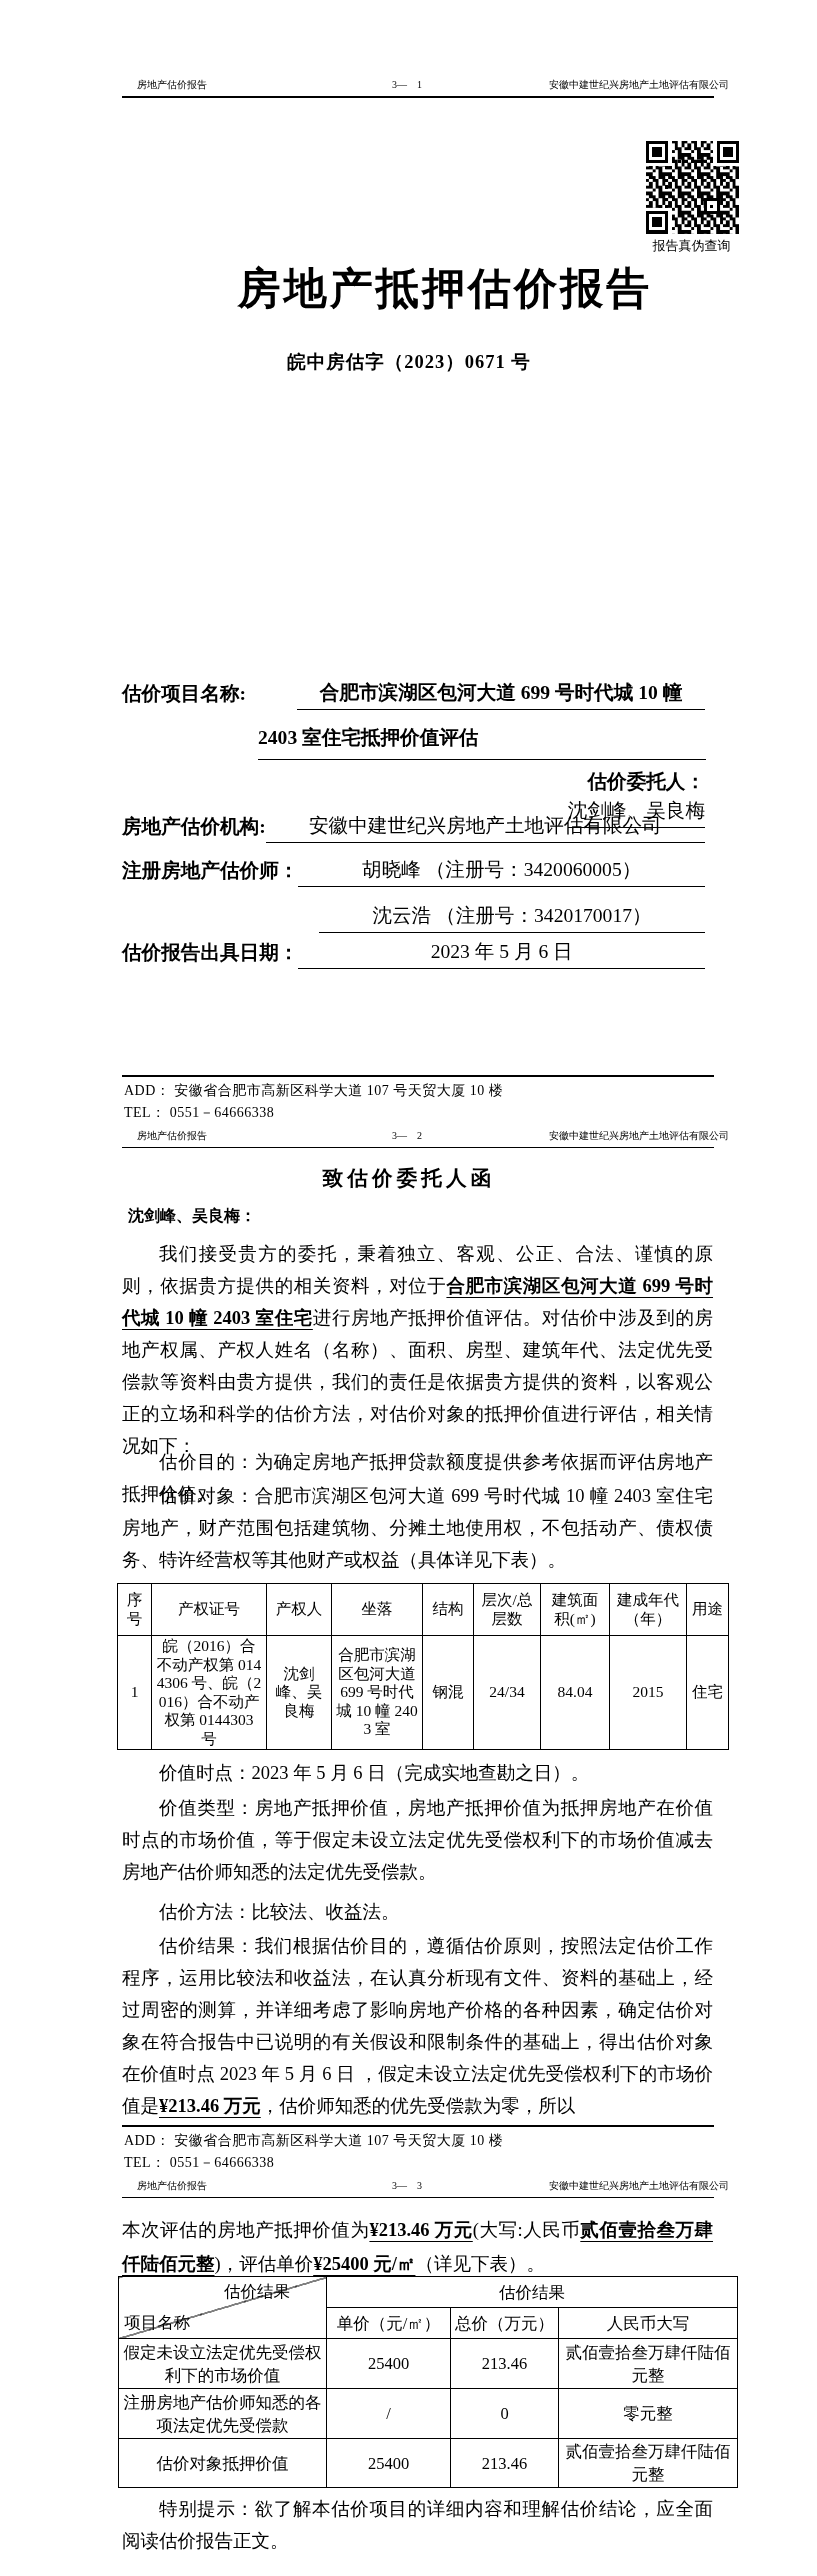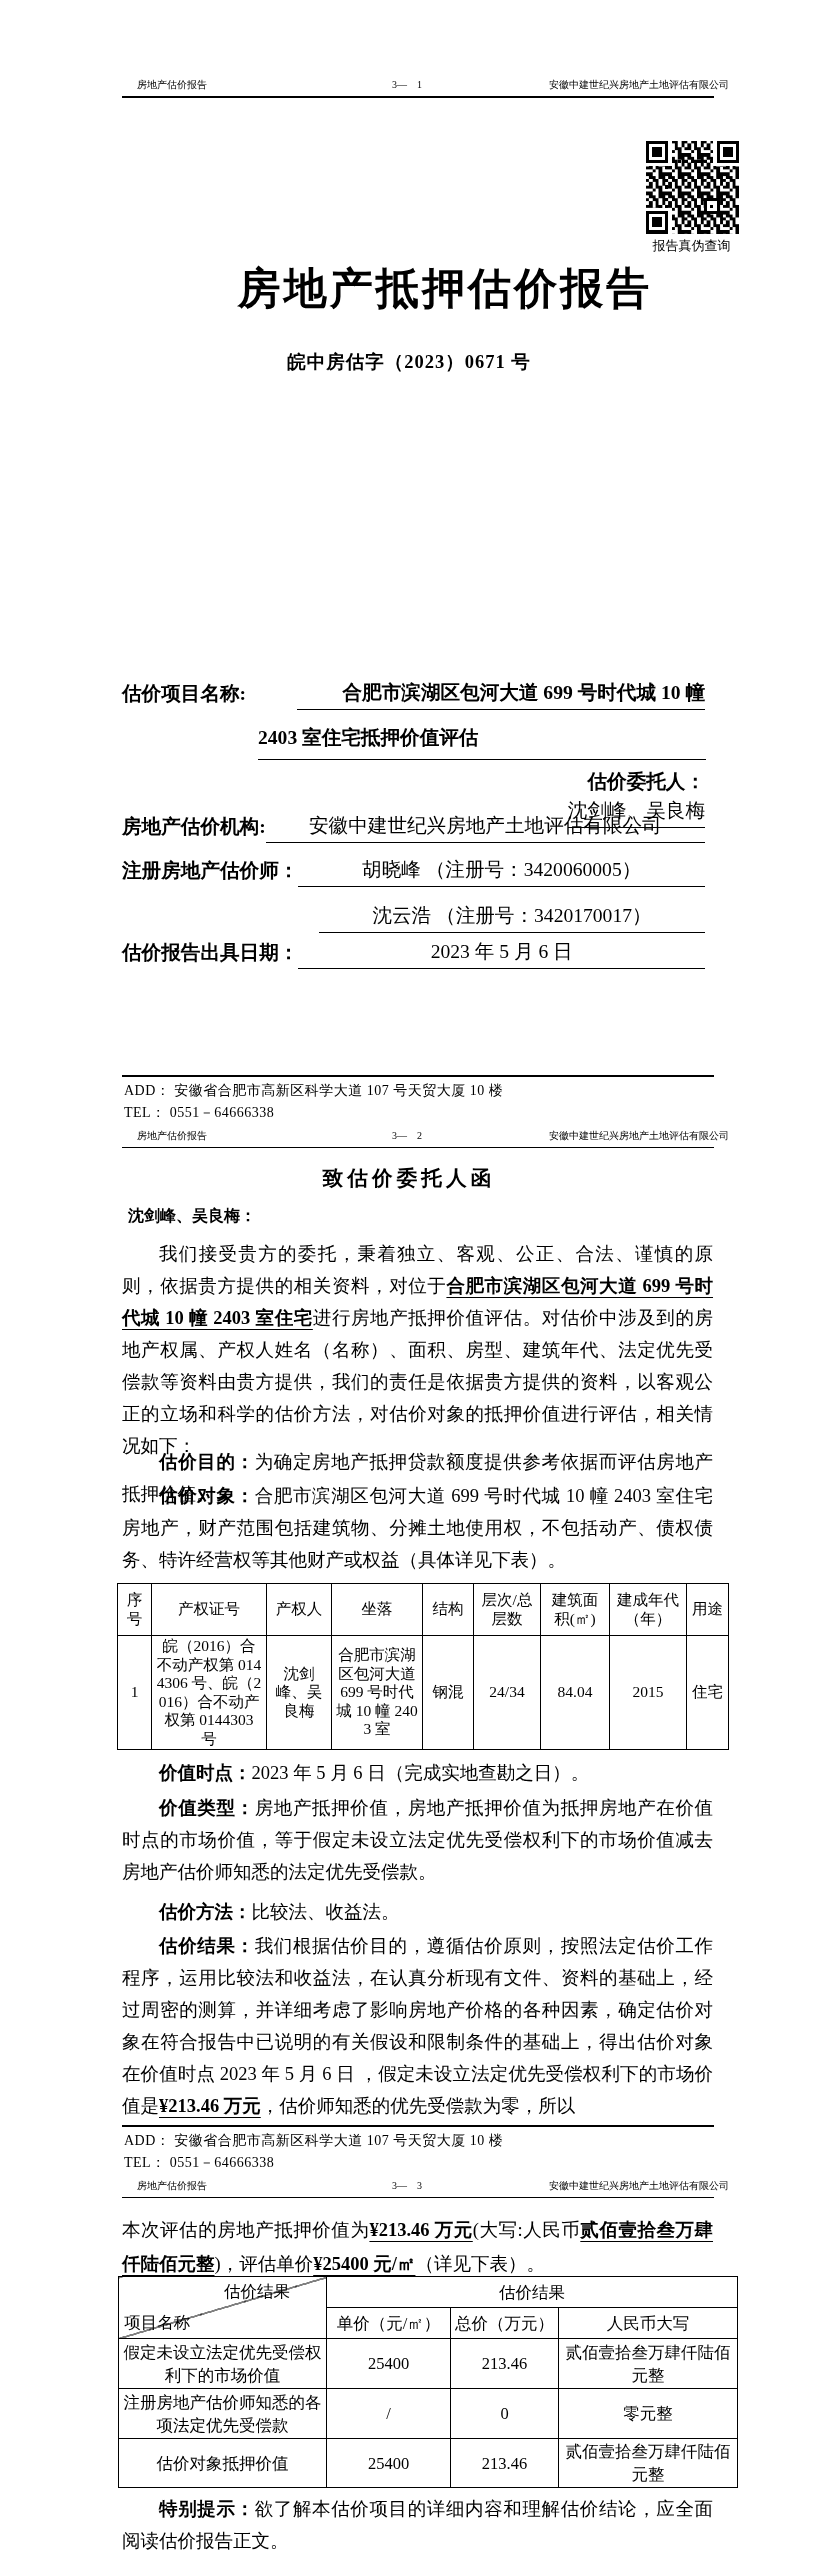--- a/index.html
+++ b/index.html
@@ -27,33 +27,33 @@
               font-size:18.5px; font-weight:bold; letter-spacing:1px; }
 
   .qrwrap { position:absolute; left:646px; top:139px; width:93px; }
   .qrcap { position:absolute; left:641px; top:237px; width:101px; text-align:center; font-size:13px; }
 
   .fieldrow { position:absolute; left:122px; width:583px; display:flex; align-items:flex-end;
               font-size:19.6px; line-height:26px; }
   .fieldrow .lbl { font-weight:bold; white-space:nowrap; padding-bottom:3.1px; }
   .fieldrow .spacer { width:197px; }
   .fieldrow .val { flex:1; border-bottom:1.5px solid #000; text-align:center; padding-bottom:3.1px; white-space:nowrap; }
-  .val.left { text-align:right;margin-left:24px; }
+  .val.left { text-align:center;margin-left:24px; }
   .val.bold { font-weight:bold; }
   .fieldrow2 { position:absolute; left:258px; width:448px; border-bottom:1.5px solid #000;
                font-size:19.6px; font-weight:bold; line-height:26px; padding-bottom:8px; white-space:nowrap; }
 
   .ltitle { position:absolute; left:0; width:100%; text-align:center; font-size:20.6px;
             font-weight:bold; letter-spacing:4.1px; }
   .salut { position:absolute; left:128px; font-size:16px; font-weight:bold; }
 
   .para { position:absolute; left:122px; width:591px; font-size:18.5px; line-height:32px;
           text-align:justify; word-break:break-all; }
   .ind { text-indent:37px; }
-  .b { font-weight:bold; }
+  .b { font-weight:normal; }
   .bu { font-weight:bold; text-decoration:underline; text-decoration-thickness:1px; text-underline-offset:4.6px; }
 
   table { border-collapse:collapse; table-layout:fixed; }
   td { border:1px solid #000; text-align:center; vertical-align:middle; padding:1px 3.1px; word-break:break-all; }
   .t1 { position:absolute; left:117px; top:1583px; width:611px; font-size:15.5px; }
   .t1 td { line-height:18.5px; }
   .t2 { position:absolute; left:118px; top:2276px; width:618px; font-size:16.5px; }
   .t2 td { line-height:23px; }
   .corner { position:relative; padding:0;
     background:linear-gradient(to bottom right, #fff calc(50% - 0.5px), #000 calc(50% - 0.5px), #000 calc(50% + 0.5px), #fff calc(50% + 0.5px)); }

